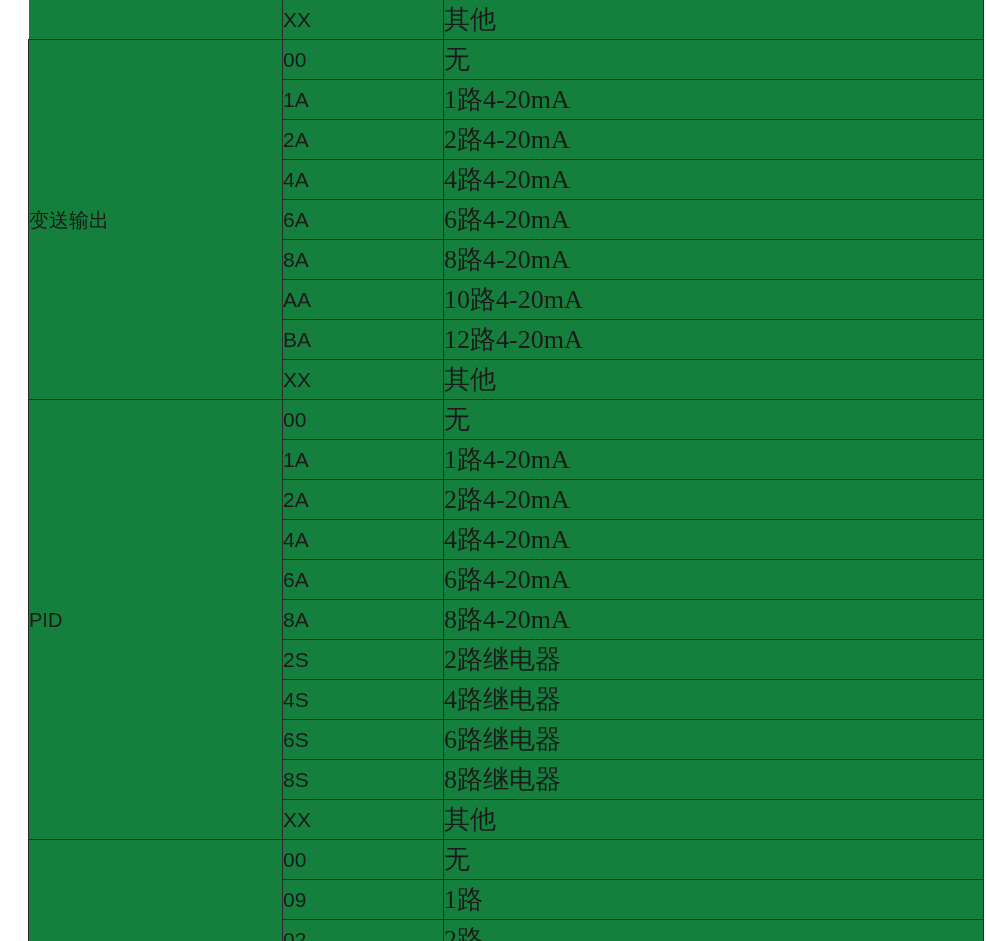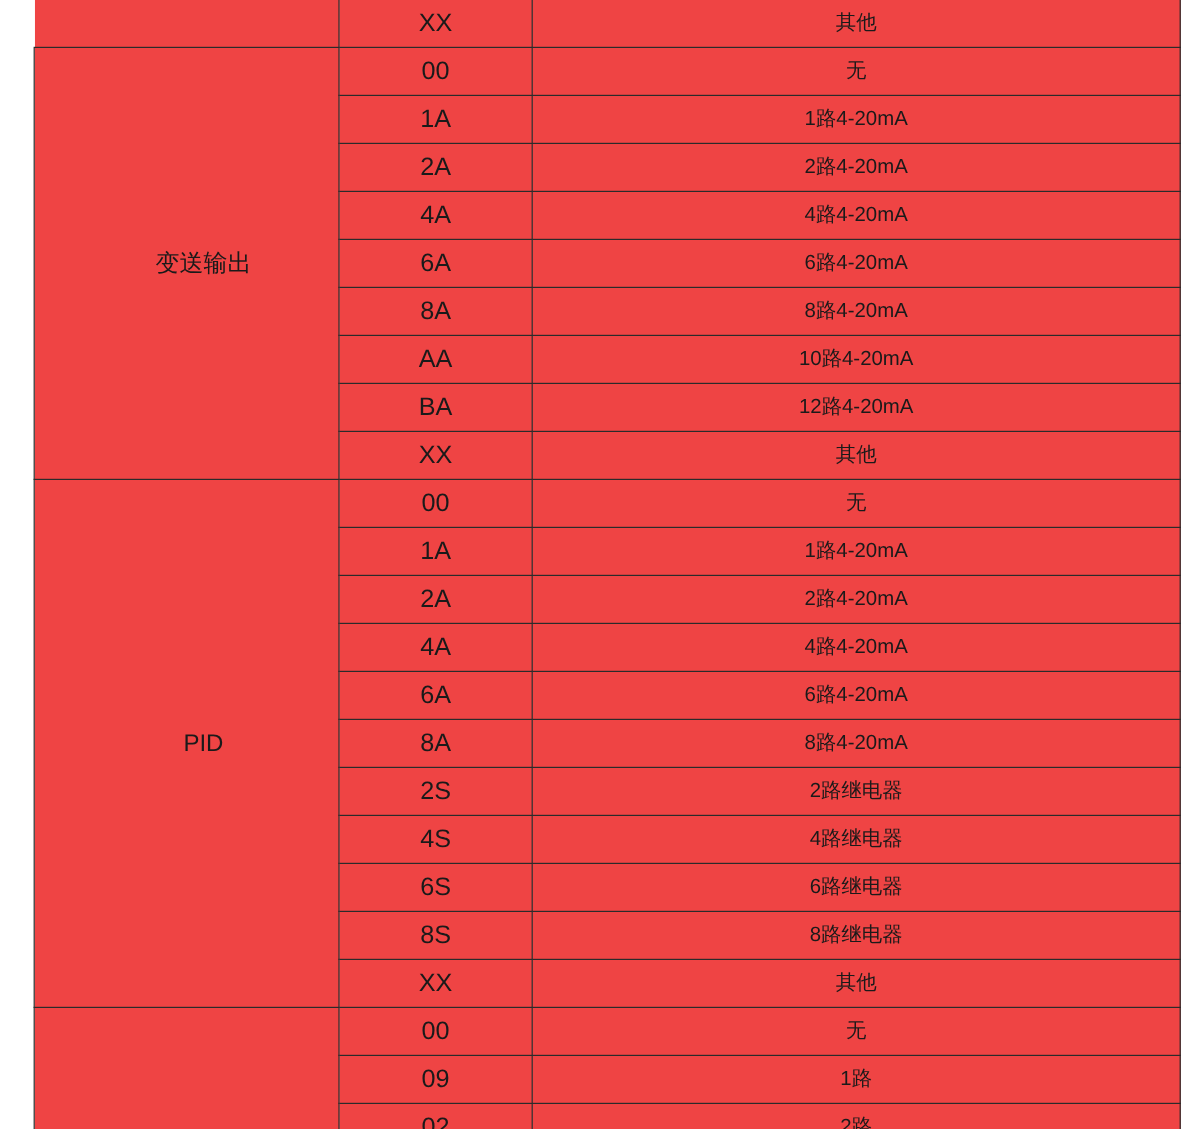--- a/index.html
+++ b/index.html
@@ -22,36 +22,35 @@
     margin-top: -1px;
   }
   #spec-table col.c-group { width: 254px; }
   #spec-table col.c-code  { width: 161px; }
   #spec-table col.c-desc  { width: 540px; }
 
   #spec-table td {
     border: 1px solid #2b2b2b;
     font-size: 20px;
     line-height: 1.2;
-    text-align: center;
     vertical-align: middle;
     padding: 0;
     height: 39px;
-    background: #ef4444;
+    background: #15803d;
     white-space: nowrap;
   }
   #spec-table td.group-cell {
     font-size: 20px;
-    padding-left: 28px;
   }
   #spec-table td.code-cell {
     font-size: 21px;
   }
   #spec-table td.desc-cell {
-    font-size: 17px;
+    font-size: 26px;
+    font-family: Liberation Serif, serif;
   }
   
   #spec-table tr:first-child td.group-cell {
     border-left-color: #ffffff;
     border-top-color: #ffffff;
   }
   #spec-table tr:first-child td.code-cell,
   #spec-table tr:first-child td.desc-cell {
     height: 36px;
   }

